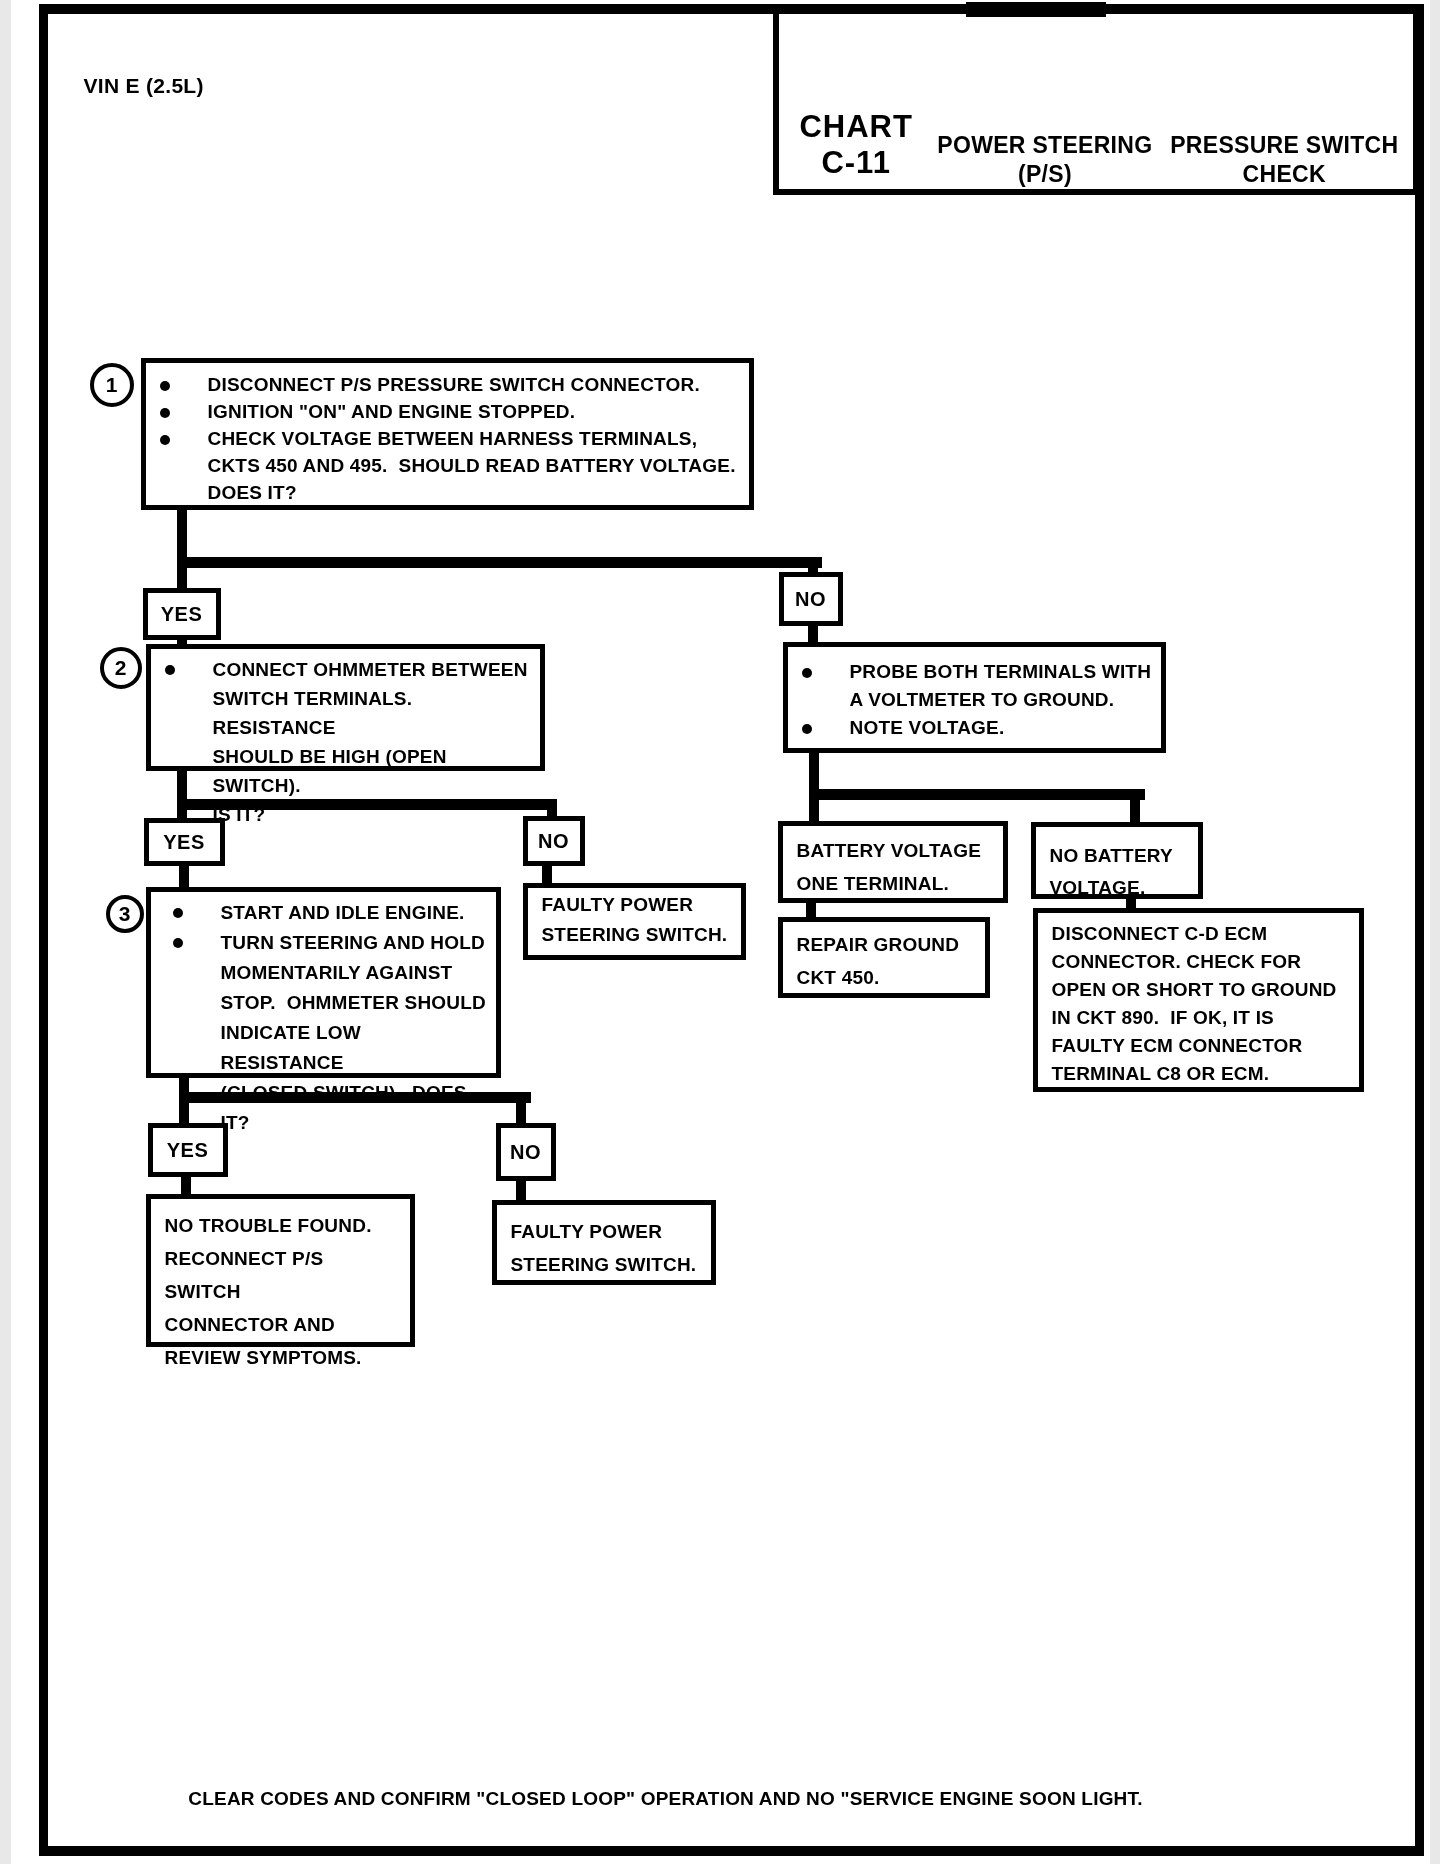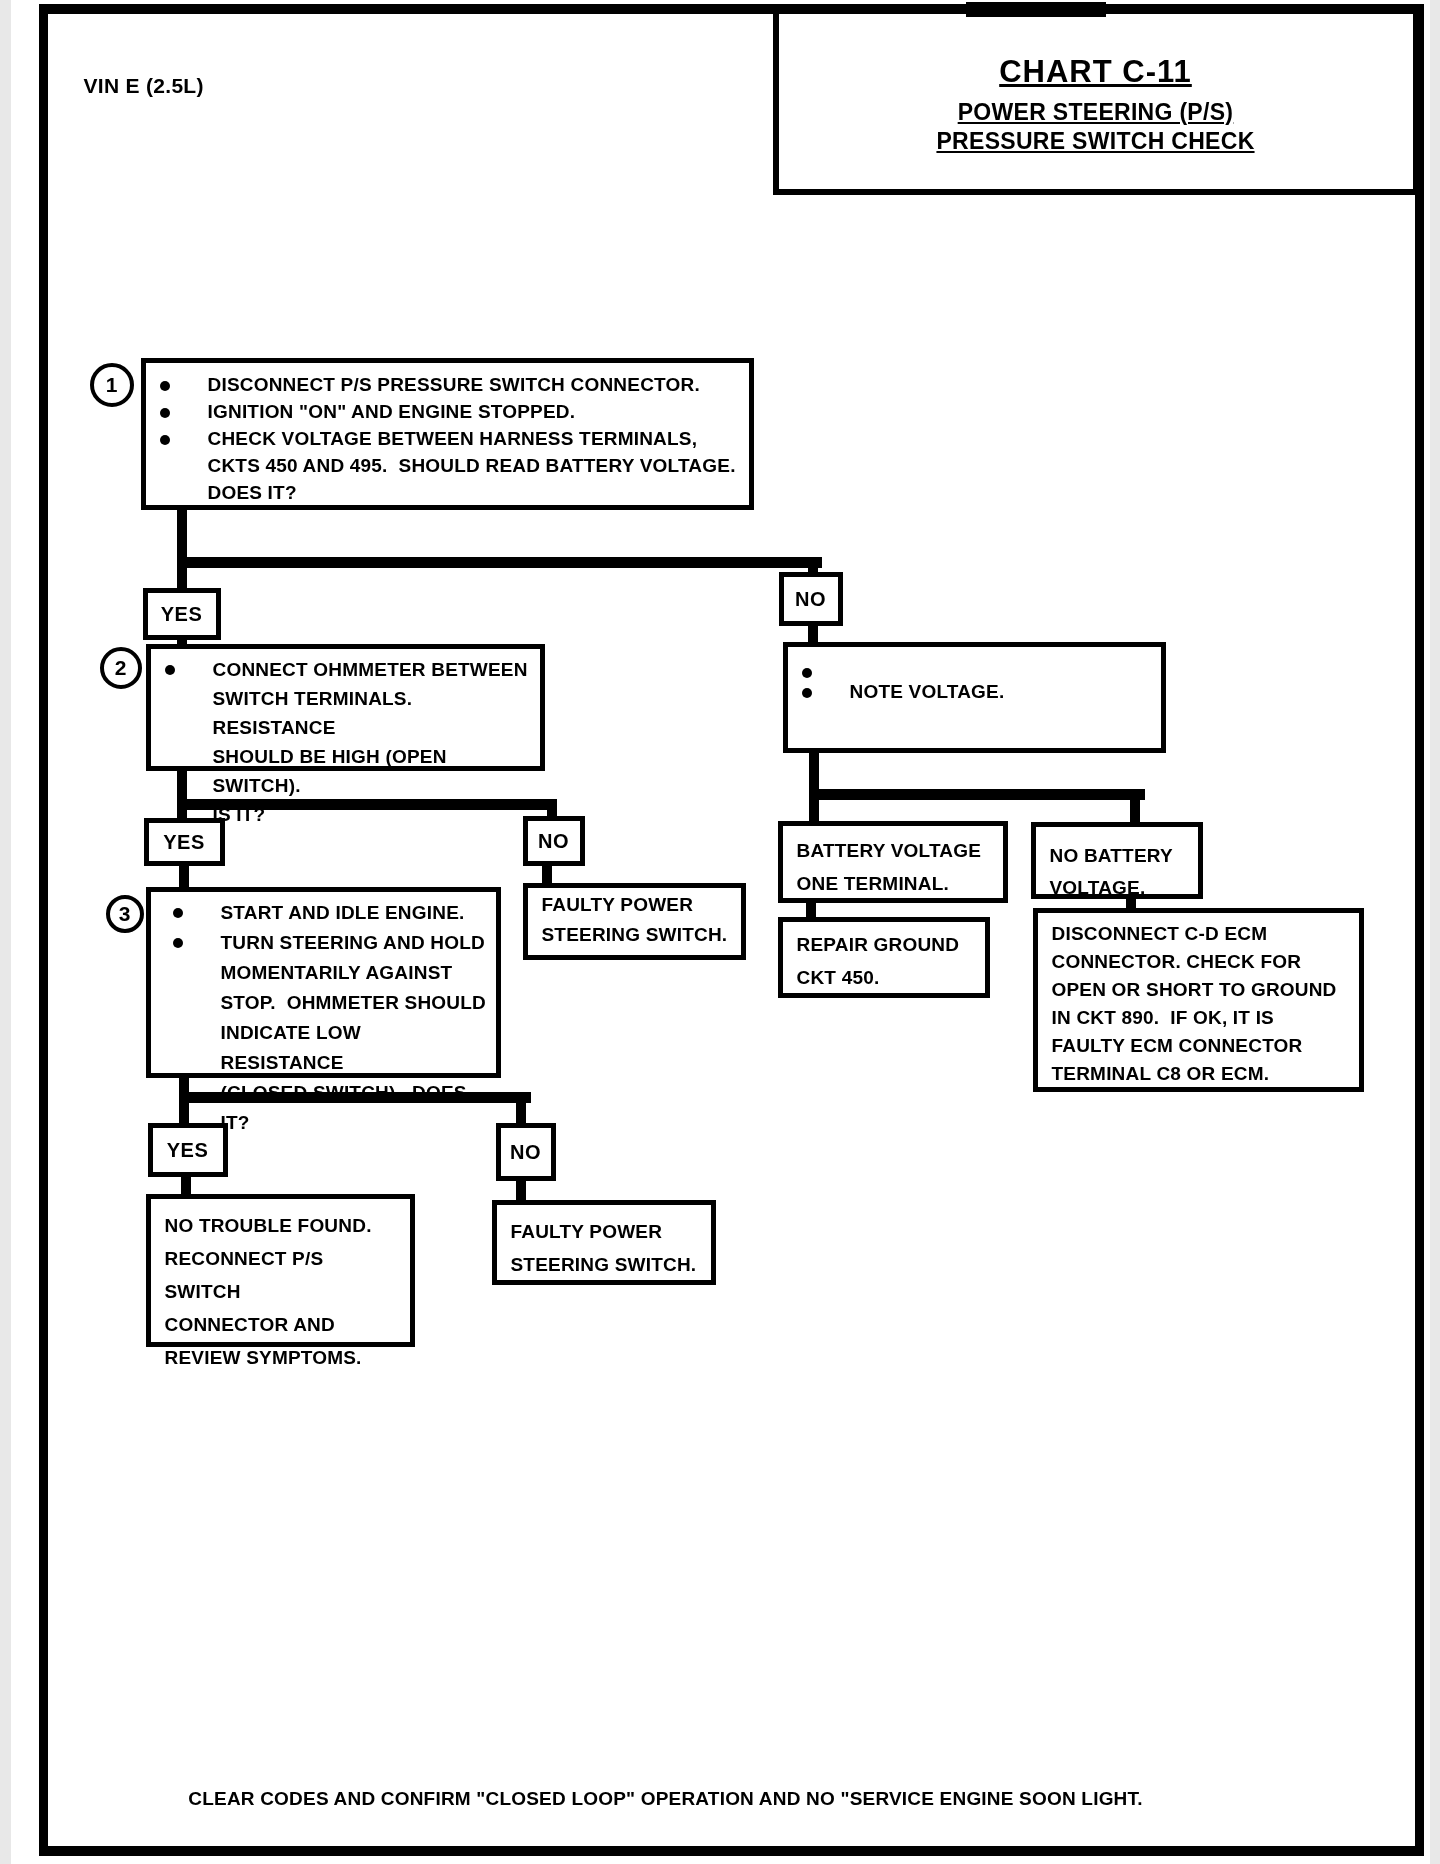--- a/index.html
+++ b/index.html
@@ -40,22 +40,22 @@
     background:#000;margin:10px 22px 0 14px;
   }
   .bt{white-space:pre-wrap;letter-spacing:.2px;}
   .txt{white-space:pre-wrap;letter-spacing:.2px;}
   .b-step1{font-size:19px;line-height:27px;padding:8px 10px 0 0;}
   .b-step2{font-size:19px;line-height:29px;padding:6px 8px 8px 0;}
   .b-probe{font-size:19px;line-height:28px;padding:11px 8px 0 0;}
   .b-step3{font-size:19px;line-height:30px;padding:6px 8px 0 8px;}
   .title-box{
     position:absolute;
-    display:flex;flex-direction:column;align-items:center;justify-content:center;
-    text-align:center;box-sizing:border-box;text-decoration:underline;
+    display:flex;flex-direction:row;align-items:flex-end;justify-content:center;
+    text-align:center;box-sizing:border-box;
   }
   .title-main{font-size:31px;letter-spacing:1px;line-height:36px;margin-bottom:8px;}
   .title-sub{font-size:23px;letter-spacing:.3px;line-height:29px;}
   .footer{
     position:absolute;
     font-size:19px;letter-spacing:.2px;
     text-align:center;
   }
 </style>
 </head>
@@ -133,20 +133,22 @@
       <span class="bt">CONNECT OHMMETER BETWEEN
 SWITCH TERMINALS. RESISTANCE
 SHOULD BE HIGH (OPEN SWITCH).
 IS IT?</span>
     </div>
   </div>
 
   <div class="box b-probe" style="left:772px;top:642px;width:383px;height:111px">
     <div class="bullet">
       <span class="dot"></span>
+      <span class="bt">PROBE BOTH TERMINALS WITH
+A VOLTMETER TO GROUND.</span>
     </div>
     <div class="bullet">
       <span class="dot"></span>
       <span class="bt">NOTE VOLTAGE.</span>
     </div>
   </div>
 
   <div class="box lbl" style="left:133px;top:818px;width:81px;height:48px">YES</div>
   <div class="box lbl" style="left:512px;top:816px;width:62px;height:50px">NO</div>
 

